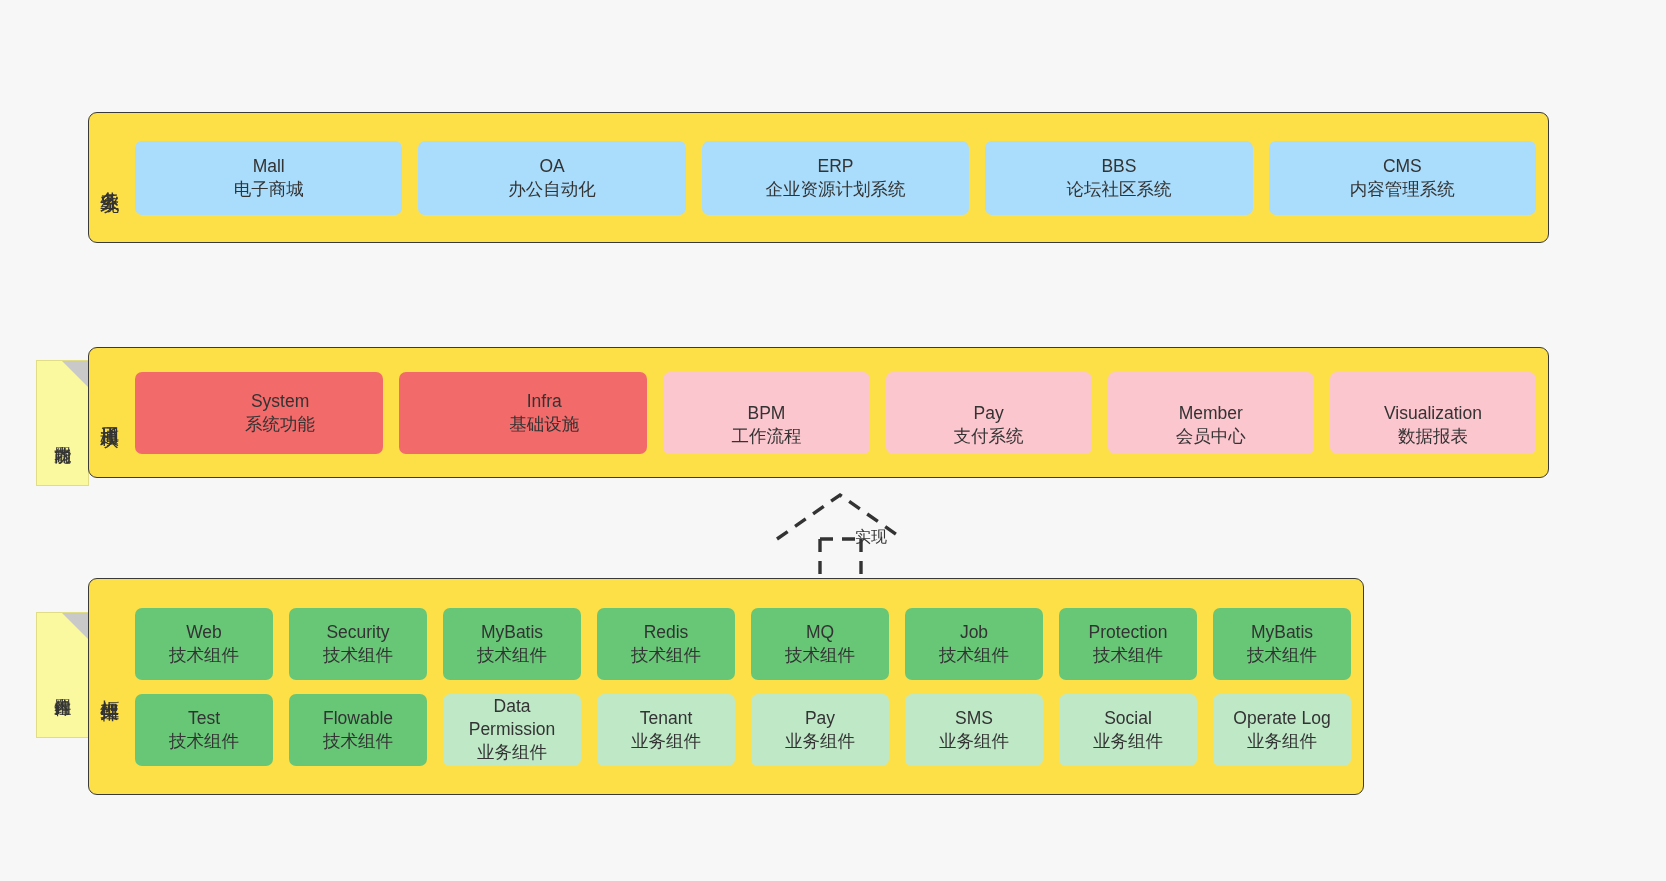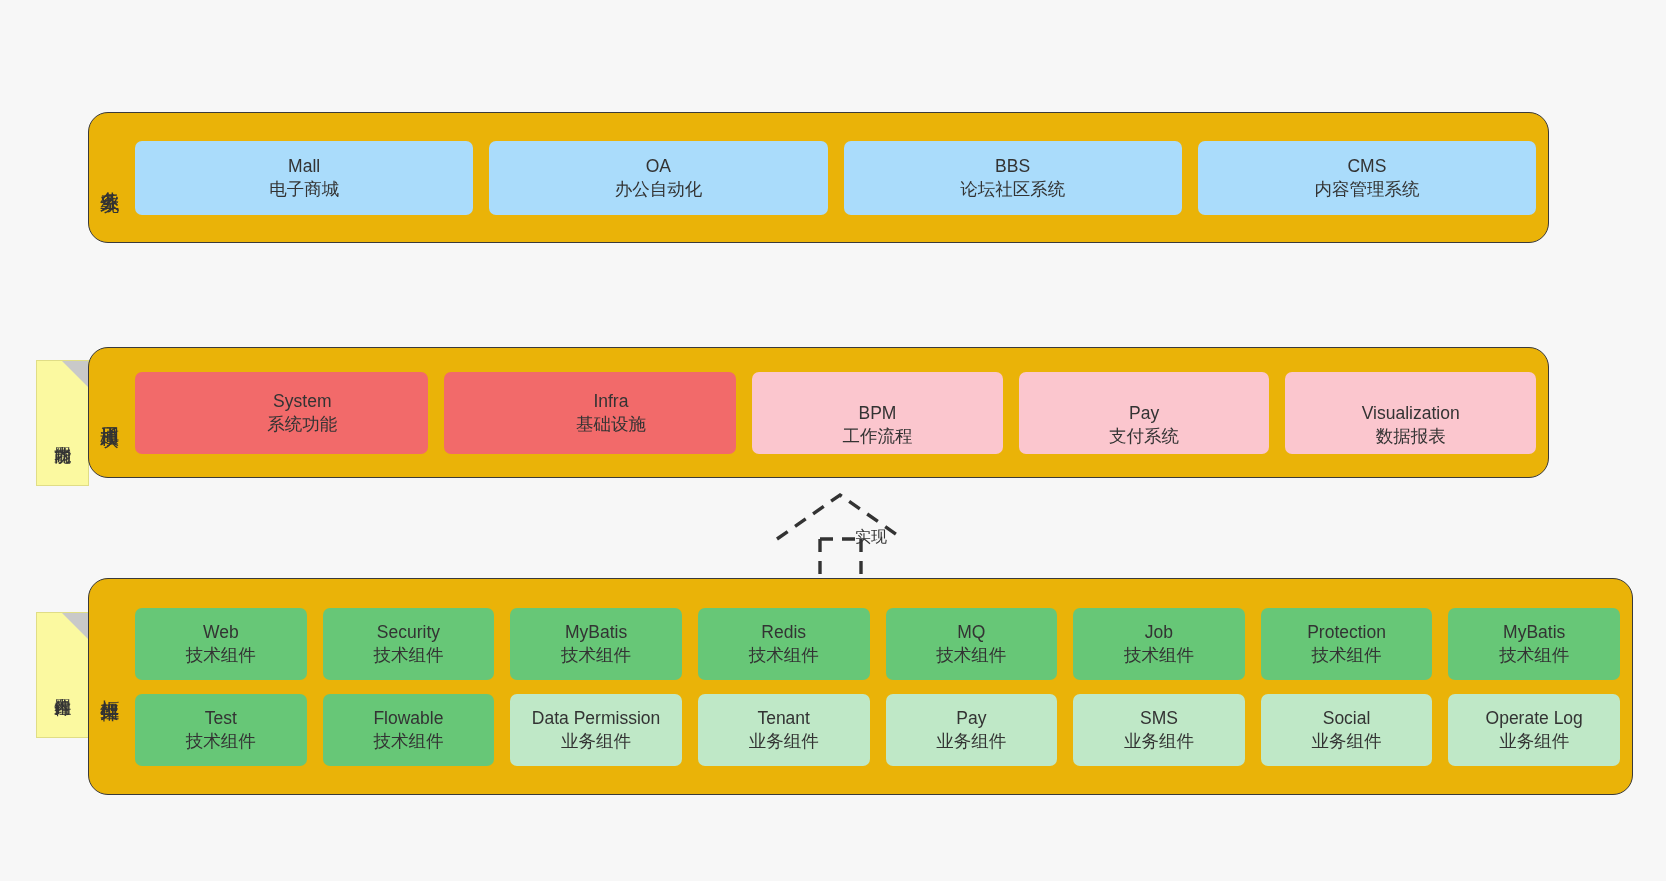--- a/index.html
+++ b/index.html
@@ -18,23 +18,23 @@
 
   #canvas {
     position: absolute;
     inset: 0;
   }
 
   
   .layer {
     position: absolute;
     box-sizing: border-box;
-    background: #eab308;
+    background: #fde047;
     border: 1.6px solid #3a3a3a;
-    border-radius: 20px;
+    border-radius: 9px;
     display: flex;
     align-items: stretch;
   }
 
   .layer-title {
     width: 42px;
     flex: 0 0 42px;
     display: flex;
     align-items: center;
     justify-content: center;
@@ -152,20 +152,24 @@
     <div class="layer-body" id="business-body">
         <div class="card blue">
           <div class="ttl">Mall</div>
           <div class="sub">电子商城</div>
         </div>
         <div class="card blue">
           <div class="ttl">OA</div>
           <div class="sub">办公自动化</div>
         </div>
         <div class="card blue">
+          <div class="ttl">ERP</div>
+          <div class="sub">企业资源计划系统</div>
+        </div>
+        <div class="card blue">
           <div class="ttl">BBS</div>
           <div class="sub">论坛社区系统</div>
         </div>
         <div class="card blue">
           <div class="ttl">CMS</div>
           <div class="sub">内容管理系统</div>
         </div>
       </div>
   </div>
 
@@ -188,40 +192,44 @@
         </div>
         <div class="card red-soft">
           <div class="ttl">BPM</div>
           <div class="sub">工作流程</div>
         </div>
         <div class="card red-soft">
           <div class="ttl">Pay</div>
           <div class="sub">支付系统</div>
         </div>
         <div class="card red-soft">
+          <div class="ttl">Member</div>
+          <div class="sub">会员中心</div>
+        </div>
+        <div class="card red-soft">
           <div class="ttl">Visualization</div>
           <div class="sub">数据报表</div>
         </div>
       </div>
   </div>
 
   <div class="arrow" style="left:765px; top:487px; width:180px; height:100px;">
     <svg width="180" height="100" viewBox="0 0 180 100">
       <path d="M 12 52 L 75 8 L 138 52" fill="none" stroke="#333333" stroke-width="3.4" stroke-dasharray="13 9" stroke-linecap="butt"></path>
       <path d="M 55 52 L 55 100 M 96 52 L 96 100 M 55 52 L 96 52" fill="none" stroke="#333333" stroke-width="3.4" stroke-dasharray="13 9" stroke-linecap="butt"></path>
     </svg>
     <div class="arrow-label" style="left:57px; top:40px;margin-left:33px;">实现</div>
   </div>
 
   <div class="note" style="left:36px; top:612px; width:53px; height:126px;">
     <span class="fold"></span>
     <span class="note-text">内置组件</span>
   </div>
 
-  <div class="layer" id="layer-framework" style="left:88px; top:578px; width:1545px; height:217px;">
+  <div class="layer" id="layer-framework" style="left:88px; top:578px; width:1276px; height:217px;">
     <div class="layer-title">框架组件</div>
     <div class="layer-body two-rows">
       <div class="row" id="framework-row1">
           <div class="card green-strong">
             <div class="ttl">Web</div>
             <div class="sub">技术组件</div>
           </div>
           <div class="card green-strong">
             <div class="ttl">Security</div>
             <div class="sub">技术组件</div>

